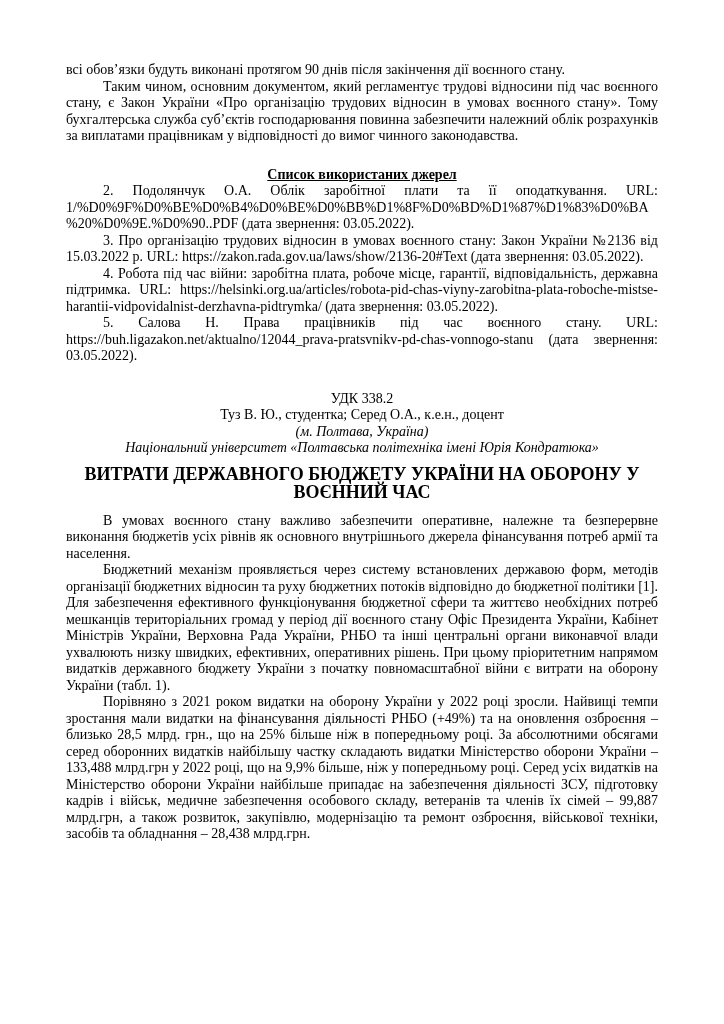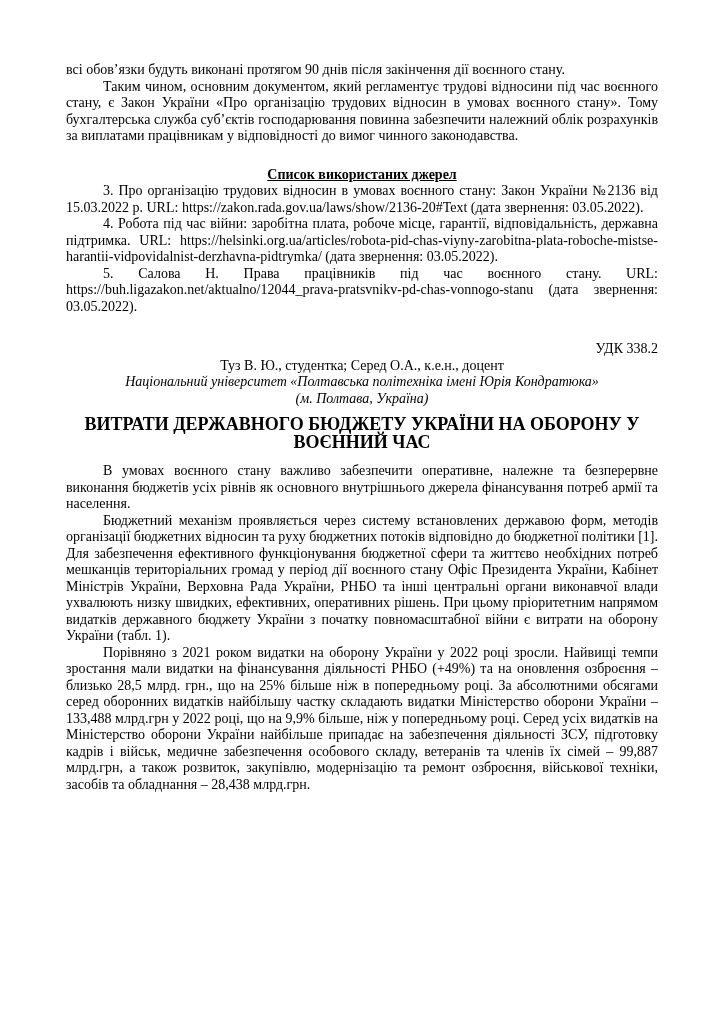--- a/index.html
+++ b/index.html
@@ -24,21 +24,21 @@
   .indent { text-indent: 37px; }
   .ref { overflow-wrap: anywhere; }
   .center { text-align: center; }
   .italic { font-style: italic; }
   .references-heading {
     margin-top: 22px;
     text-align: center;
     font-weight: bold;
     text-decoration: underline;
   }
-  .udc { margin-top: 26px; text-align: right; }
+  .udc { margin-top: 26px; text-align: center; }
   .article-title {
     margin-top: 8px;
     margin-bottom: 12px;
     text-align: center;
     font-weight: bold;
     font-size: 18px;
     line-height: 18px;
   }
   .page-number {
     position: absolute;
@@ -55,34 +55,35 @@
 
 <div class="page">
 
   <p>всі обов’язки будуть виконані протягом 90 днів після закінчення дії воєнного стану.</p>
 
   <p class="indent">Таким чином, основним документом, який регламентує трудові відносини під час воєнного стану, є Закон України «Про організацію трудових відносин в умовах воєнного стану». Тому бухгалтерська служба суб’єктів господарювання повинна забезпечити належний облік розрахунків за виплатами працівникам у відповідності до вимог чинного законодавства.</p>
 
   <p class="references-heading">Список використаних джерел</p>
 
 
+  <p class="indent ref">2. Подолянчук О.А. Облік заробітної плати та її оподаткування. URL: 1/%D0%9F%D0%BE%D0%B4%D0%BE%D0%BB%D1%8F%D0%BD%D1%87%D1%83%D0%BA%20%D0%9E.%D0%90..PDF (дата звернення: 03.05.2022).</p>
 
   <p class="indent ref">3. Про організацію трудових відносин в умовах воєнного стану: Закон України №2136 від 15.03.2022 р. URL: https://zakon.rada.gov.ua/laws/show/2136-20#Text (дата звернення: 03.05.2022).</p>
 
   <p class="indent ref">4. Робота під час війни: заробітна плата, робоче місце, гарантії, відповідальність, державна підтримка. URL: https://helsinki.org.ua/articles/robota-pid-chas-viyny-zarobitna-plata-roboche-mistse-harantii-vidpovidalnist-derzhavna-pidtrymka/ (дата звернення: 03.05.2022).</p>
 
   <p class="indent ref">5. Салова Н. Права працівників під час воєнного стану. URL: https://buh.ligazakon.net/aktualno/12044_prava-pratsvnikv-pd-chas-vonnogo-stanu (дата звернення: 03.05.2022).</p>
 
   <p class="udc">УДК 338.2</p>
 
   <p class="center">Туз В. Ю., студентка; Серед О.А., к.е.н., доцент</p>
 
+  <p class="center italic">(м. Полтава, Україна)</p>
+
   <p class="center italic">Національний університет «Полтавська політехніка імені Юрія Кондратюка»</p>
-
-  <p class="center italic">(м. Полтава, Україна)</p>
 
   <h1 class="article-title">ВИТРАТИ ДЕРЖАВНОГО БЮДЖЕТУ УКРАЇНИ НА ОБОРОНУ У ВОЄННИЙ ЧАС</h1>
 
   <p class="indent">В умовах воєнного стану важливо забезпечити оперативне, належне та безперервне виконання бюджетів усіх рівнів як основного внутрішнього джерела фінансування потреб армії та населення.</p>
 
   <p class="indent">Бюджетний механізм проявляється через систему встановлених державою форм, методів організації бюджетних відносин та руху бюджетних потоків відповідно до бюджетної політики [1]. Для забезпечення ефективного функціонування бюджетної сфери та життєво необхідних потреб мешканців територіальних громад у період дії воєнного стану Офіс Президента України, Кабінет Міністрів України, Верховна Рада України, РНБО та інші центральні органи виконавчої влади ухвалюють низку швидких, ефективних, оперативних рішень. При цьому пріоритетним напрямом видатків державного бюджету України з початку повномасштабної війни є витрати на оборону України (табл. 1).</p>
 
   <p class="indent">Порівняно з 2021 роком видатки на оборону України у 2022 році зросли. Найвищі темпи зростання мали видатки на фінансування діяльності РНБО (+49%) та на оновлення озброєння – близько 28,5 млрд. грн., що на 25% більше ніж в попередньому році. За абсолютними обсягами серед оборонних видатків найбільшу частку складають видатки Міністерство оборони України – 133,488 млрд.грн у 2022 році, що на 9,9% більше, ніж у попередньому році. Серед усіх видатків на Міністерство оборони України найбільше припадає на забезпечення діяльності ЗСУ, підготовку кадрів і військ, медичне забезпечення особового складу, ветеранів та членів їх сімей – 99,887 млрд.грн, а також розвиток, закупівлю, модернізацію та ремонт озброєння, військової техніки, засобів та обладнання – 28,438 млрд.грн.</p>
 
   <div class="page-number">167</div>

